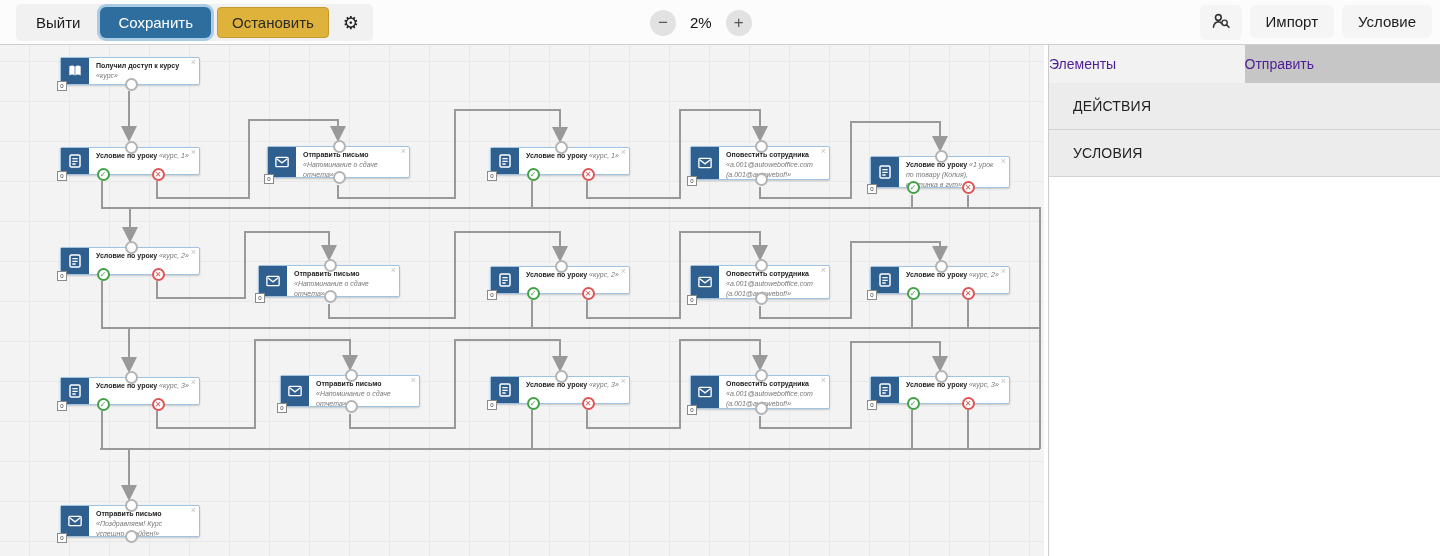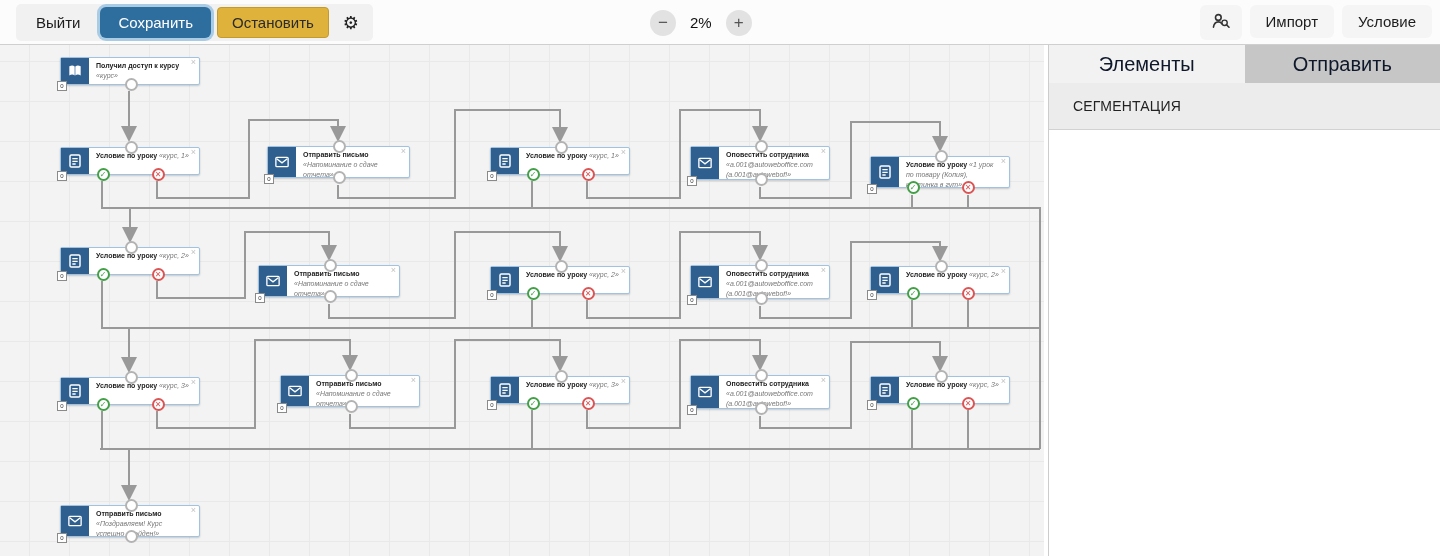--- a/index.html
+++ b/index.html
@@ -17,21 +17,21 @@
   .tb-zoom { position:absolute; left:650px; top:0; height:45px; display:flex; align-items:center; gap:14px; }
   .zoom-btn { width:26px; height:26px; border-radius:50%; background:#e2e2e2; border:none; color:#555; font-size:17px; line-height:24px; text-align:center; cursor:pointer; }
   .zoom-level { font-size:15px; color:#111; }
   .tb-group-right { position:absolute; right:8px; top:5px; display:flex; gap:8px; align-items:flex-start; }
   .btn-light { background:#f5f5f5; border-radius:6px; padding:8px 16px; font-size:15px; }
   .btn-icon-only { padding:8px 12px; display:flex; align-items:center; }
 
   
   #sidebar { position:absolute; left:1048px; top:45px; width:392px; height:511px; background:#fff; border-left:1px solid #ccc; z-index:20; }
   #sidebar .tabs { display:flex; height:38px; }
-  #sidebar .tab { flex:1; text-align:center; line-height:38px; font-size:20px; color:#0f172a; cursor:pointer; }
+  #sidebar .tab { flex:1; line-height:38px; font-size:14px; color:#4c1d95; cursor:pointer; }
   #sidebar .tab.active { background:#f2f2f2; }
   #sidebar .tab.inactive { background:#c6c6c6; }
   .acc-row { height:47px; background:#ececec; border-bottom:1px solid #d2d2d2; display:flex; align-items:center; padding-left:24px; font-size:14px; color:#222; cursor:pointer; letter-spacing:.2px; }
   .acc-row:first-of-type { border-top:1px solid #d2d2d2; }
 
   
   #canvas { position:absolute; left:0; top:45px; width:1044px; height:511px;
     background-color:#f3f3f3;
     background-image:linear-gradient(#e9e9e9 1px, transparent 1px), linear-gradient(90deg,#e9e9e9 1px, transparent 1px);
     background-size:40px 40px; background-position:-11px -24px; overflow:hidden; }
@@ -350,16 +350,17 @@
           <span class="port" style="left: 63.5px; bottom: -7px;"></span>
         </div>
       </div>
   </div>
 
   <div id="sidebar">
     <div class="tabs">
       <div class="tab active">Элементы</div>
       <div class="tab inactive">Отправить</div>
     </div>
-    <div class="acc-row">СЕГМЕНТАЦИЯ</div>
+    <div class="acc-row">ДЕЙСТВИЯ</div>
+    <div class="acc-row">УСЛОВИЯ</div>
   </div>
 
 </div>
 
 </body></html>

